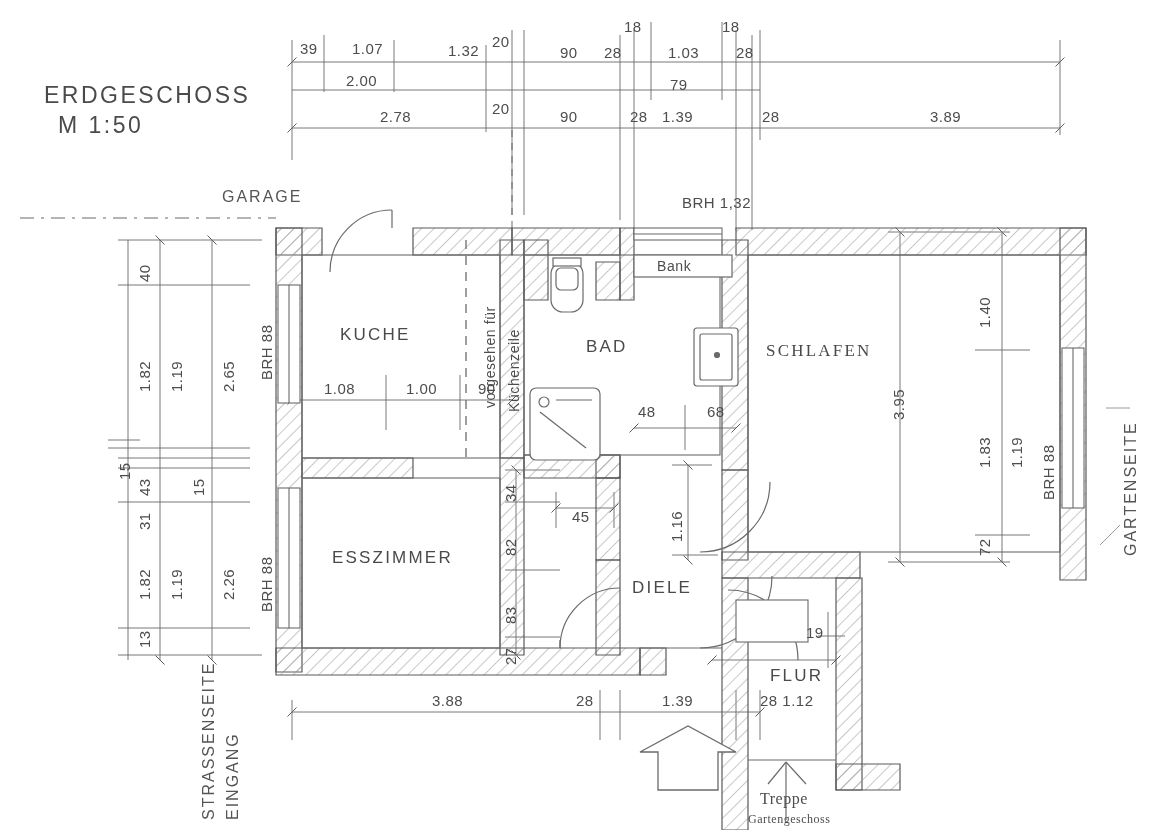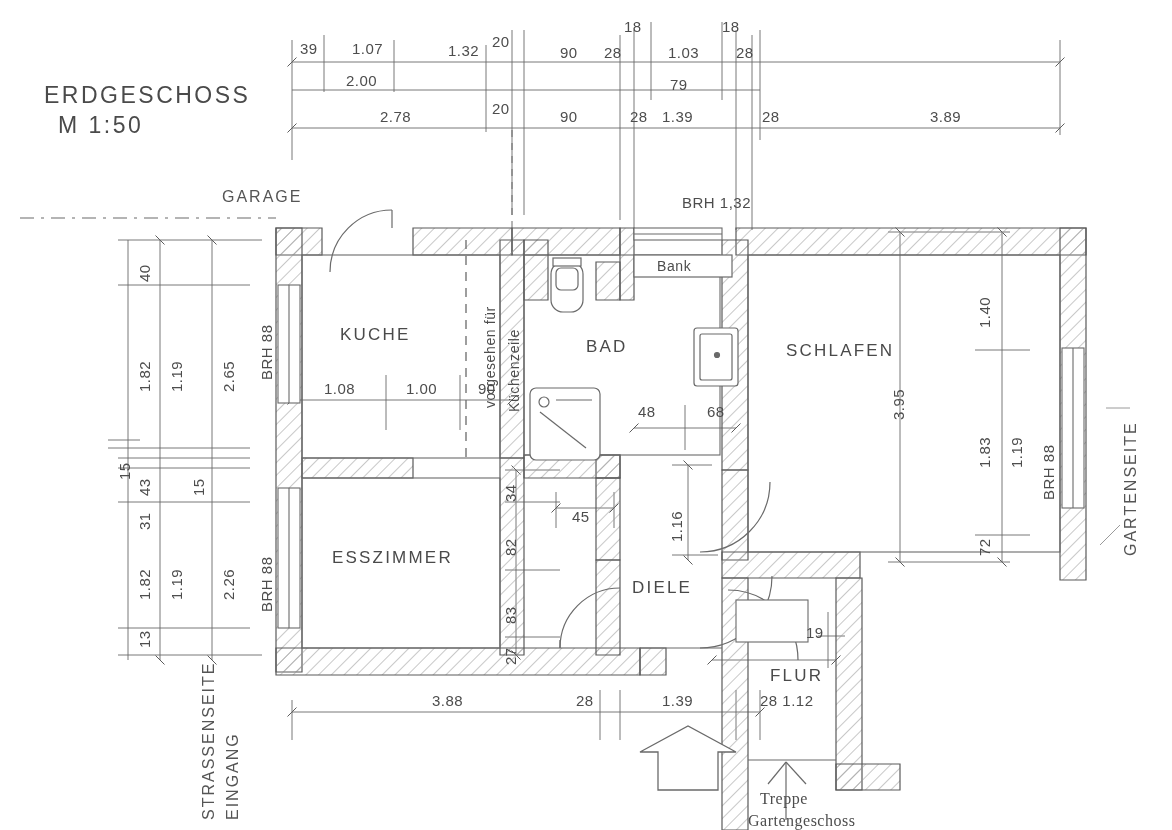--- a/index.html
+++ b/index.html
@@ -270,30 +270,30 @@
 
 <div class="lbl side" style="left:222px; top:188px;">GARAGE</div>
 
 <div class="lbl side rot90" style="left:200px; top:820px;">STRASSENSEITE</div>
 <div class="lbl side rot90" style="left:224px; top:820px;">EINGANG</div>
 <div class="lbl side rot90" style="left:1122px; top:556px;">GARTENSEITE</div>
 
 <div class="lbl room" style="left:340px; top:325px;">KUCHE</div>
 <div class="lbl room" style="left:332px; top:548px;">ESSZIMMER</div>
 <div class="lbl room" style="left:586px; top:337px;">BAD</div>
-<div class="lbl room" style="left:786px; top:341px;">SCHLAFEN</div>
+<div class="lbl room" style="left:766px; top:341px;font-family:Liberation Serif, serif;">SCHLAFEN</div>
 <div class="lbl room" style="left:632px; top:578px;">DIELE</div>
 <div class="lbl room" style="left:770px; top:666px;">FLUR</div>
 
 <div class="lbl note" style="left:644px; top:258px;margin-left:13px;">Bank</div>
 <div class="lbl dim" style="left:636px; top:194px;padding-left:46px;">BRH  1,32</div>
 <div class="lbl note rot90" style="left:482px; top:408px;">vorgesehen für</div>
 <div class="lbl note rot90" style="left:506px; top:412px;">Küchenzeile</div>
 <div class="lbl note serif" style="left:760px; top:790px; font-size:16px;">Treppe</div>
-<div class="lbl note serif" style="left:748px; top:812px; font-size:16px;">Gartengeschoss</div>
+<div class="lbl note serif" style="left:748px; top:812px; font-size:12px;">Gartengeschoss</div>
 
 <div class="lbl dim rot90" style="left:258px; top:380px;">BRH 88</div>
 <div class="lbl dim rot90" style="left:258px; top:612px;">BRH 88</div>
 <div class="lbl dim rot90" style="left:1040px; top:500px;">BRH 88</div>
 
 <div class="lbl dim" style="left:300px; top:40px;">39</div>
 <div class="lbl dim" style="left:352px; top:40px;">1.07</div>
 <div class="lbl dim" style="left:448px; top:42px;">1.32</div>
 <div class="lbl dim" style="left:492px; top:33px;">20</div>
 <div class="lbl dim" style="left:560px; top:44px;">90</div>

